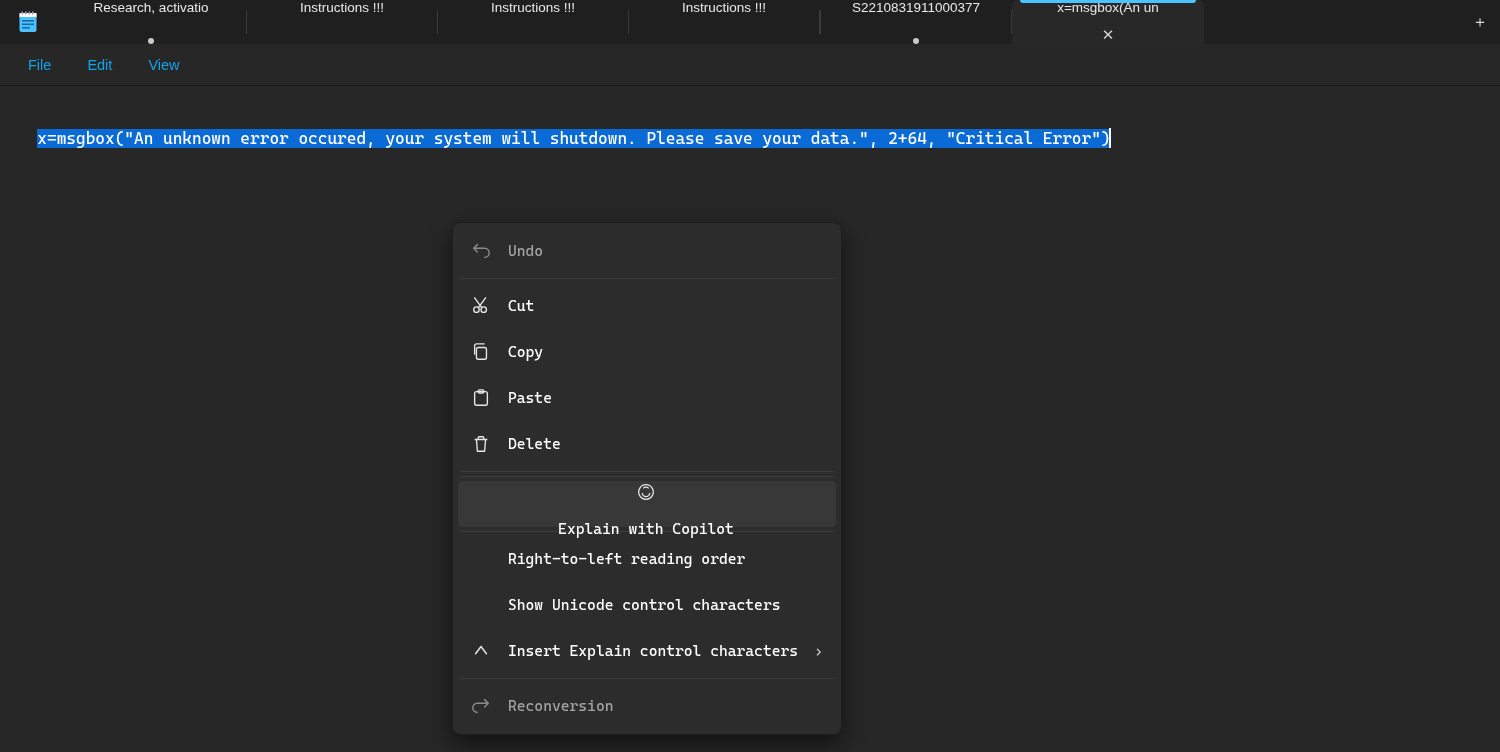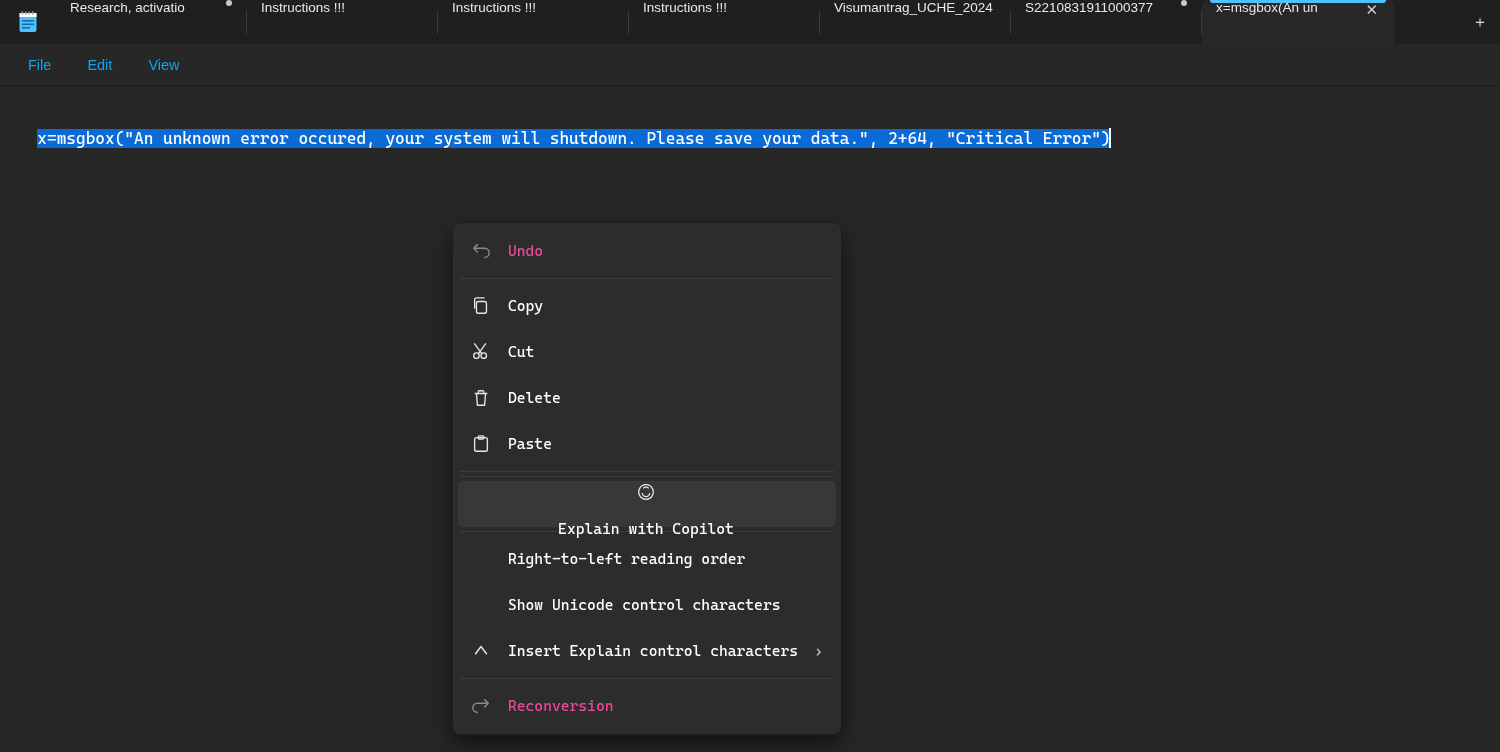--- a/index.html
+++ b/index.html
@@ -24,28 +24,29 @@
     align-items: center;
     justify-content: center;
   }
   .tabs {
     display: flex;
     align-items: stretch;
     flex: 1;
   }
   .tab {
     display: flex;
-    align-items: flex-start;
+    align-items: center;
     padding: 0 14px 0 14px;
     font-size: 13.5px;
     color: #e8e8e8;
     position: relative;
     max-width: 200px;
     border-radius: 6px 6px 0 0;
     gap: 10px;
+    flex-direction: column;
   }
   .tab .label {
     white-space: nowrap;
     overflow: hidden;
     text-overflow: ellipsis;
     flex: 1;
   }
   .tab .dirty-dot {
     width: 6px; height: 6px; border-radius: 50%;
     background: #c9c9c9;
@@ -141,21 +142,21 @@
   .cm-item {
     display: flex;
     align-items: center;
     height: 46px;
     padding: 0 14px 0 12px;
     border-radius: 5px;
     font-size: 15px;
     color: #ffffff;
     gap: 16px;
   }
-  .cm-item.disabled { color: #ec4899; }
+  .cm-item.disabled { color: #a3a3a3; }
   .cm-item.highlight { background: #383838; flex-direction: column; }
   .cm-item .cm-icon {
     width: 22px; height: 22px;
     display: flex; align-items: center; justify-content: center;
     flex: 0 0 22px;
   }
   .cm-item .cm-label { flex: 1; }
   .cm-item .cm-sub {
     width: 16px;
     display: flex; align-items: center; justify-content: center;
@@ -198,23 +199,20 @@
       </div>
       <div class="tab-sep"></div>
       <div class="tab" style="width: 190px;">
         <span class="label">Instructions !!!</span>
       </div>
       <div class="tab-sep"></div>
       <div class="tab" style="width: 190px;">
         <span class="label">Instructions !!!</span>
       </div>
       <div class="tab-sep"></div>
-      <div class="tab truncate-hard" style="width: 190px;">
-        <span class="label">Visumantrag_UCHE_2024</span>
-      </div>
       <div class="tab-sep"></div>
       <div class="tab truncate-hard" style="width: 190px;">
         <span class="label">S2210831911000377</span>
         <span class="dirty-dot"></span>
       </div>
       <div class="tab-sep"></div>
       <div class="tab active" style="width: 192px;">
         <span class="label">x=msgbox(An un</span>
         <span class="close-x">✕</span>
       </div>
@@ -231,28 +229,28 @@
     <div class="menu-item">View</div>
   </div>
 
 <div class="editor">
   <span class="sel">x=msgbox("An unknown error occured, your system will shutdown. Please save your data.", 2+64, "Critical Error")</span><span class="caret"></span>
 
   
   <div class="context-menu" id="context-menu"><div class="cm-item disabled"><span class="cm-icon"><svg width="20" height="20" viewBox="0 0 22 22" style="color: rgb(138, 138, 138);">
             <use href="#ico-undo"></use>
           </svg></span><span class="cm-label">Undo</span></div><div class="cm-sep"></div><div class="cm-item"><span class="cm-icon"><svg width="20" height="20" viewBox="0 0 22 22" style="color: rgb(230, 230, 230);">
+            <use href="#ico-cut"></use>
+          </svg></span><span class="cm-label">Cut</span></div><div class="cm-item"><span class="cm-icon"><svg width="20" height="20" viewBox="0 0 22 22" style="color: rgb(230, 230, 230);">
             <use href="#ico-copy"></use>
           </svg></span><span class="cm-label">Copy</span></div><div class="cm-item"><span class="cm-icon"><svg width="20" height="20" viewBox="0 0 22 22" style="color: rgb(230, 230, 230);">
-            <use href="#ico-cut"></use>
-          </svg></span><span class="cm-label">Cut</span></div><div class="cm-item"><span class="cm-icon"><svg width="20" height="20" viewBox="0 0 22 22" style="color: rgb(230, 230, 230);">
+            <use href="#ico-paste"></use>
+          </svg></span><span class="cm-label">Paste</span></div><div class="cm-item"><span class="cm-icon"><svg width="20" height="20" viewBox="0 0 22 22" style="color: rgb(230, 230, 230);">
             <use href="#ico-delete"></use>
-          </svg></span><span class="cm-label">Delete</span></div><div class="cm-item"><span class="cm-icon"><svg width="20" height="20" viewBox="0 0 22 22" style="color: rgb(230, 230, 230);">
-            <use href="#ico-paste"></use>
-          </svg></span><span class="cm-label">Paste</span></div><div class="cm-sep"></div><div class="cm-sep"></div><div class="cm-item highlight"><span class="cm-icon"><svg width="20" height="20" viewBox="0 0 22 22" style="color: rgb(230, 230, 230);">
+          </svg></span><span class="cm-label">Delete</span></div><div class="cm-sep"></div><div class="cm-sep"></div><div class="cm-item highlight"><span class="cm-icon"><svg width="20" height="20" viewBox="0 0 22 22" style="color: rgb(230, 230, 230);">
             <use href="#ico-copilot"></use>
           </svg></span><span class="cm-label">Explain with Copilot</span></div><div class="cm-sep"></div><div class="cm-item"><span class="cm-icon"></span><span class="cm-label">Right-to-left reading order</span></div><div class="cm-item"><span class="cm-icon"></span><span class="cm-label">Show Unicode control characters</span></div><div class="cm-item"><span class="cm-icon"><svg width="20" height="20" viewBox="0 0 22 22" style="color: rgb(230, 230, 230);">
             <use href="#ico-caret-up"></use>
           </svg></span><span class="cm-label">Insert Explain control characters</span><span class="cm-sub">›</span></div><div class="cm-sep"></div><div class="cm-item disabled"><span class="cm-icon"><svg width="20" height="20" viewBox="0 0 22 22" style="color: rgb(138, 138, 138);">
             <use href="#ico-redo"></use>
           </svg></span><span class="cm-label">Reconversion</span></div></div>
 </div>
 
 <svg width="0" height="0" style="position:absolute">
   <defs>

